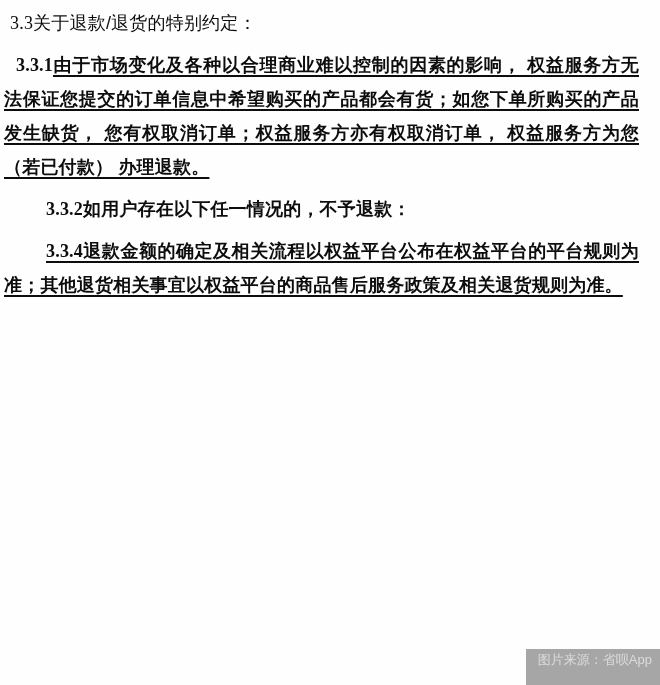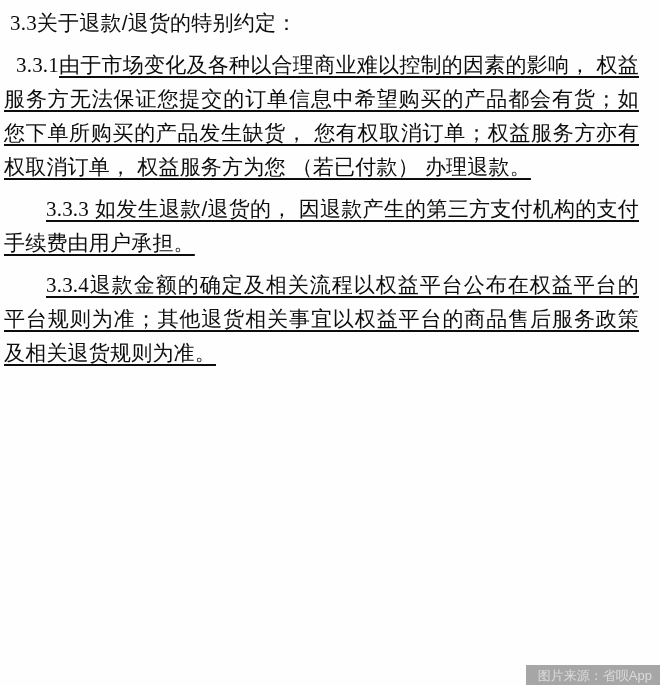--- a/index.html
+++ b/index.html
@@ -13,67 +13,67 @@
     position: relative;
     background: #fefefe;
     color: #0d0d0d;
     font-family: "Liberation Sans", sans-serif;
   }
   .doc {
     padding: 6px 5px 0 4px;
   }
   .doc p {
     margin: 8px 16px 0 0;
-    font-size: 21px;
+    font-size: 18px;
     line-height: 34px;
     text-align: justify;
     letter-spacing: 0.2px;
   }
   .doc p.heading {
     margin-top: 0;
     font-weight: 400;
     text-indent: 6px;
   }
-  .b { font-weight: 400; }
+  .b { font-weight: 700; }
   .indent-s { text-indent: 12px; }
   .indent-l { text-indent: 42px; }
   .u {
     text-decoration: underline;
     text-decoration-thickness: 2px;
     text-underline-offset: 4px;
     text-decoration-skip-ink: none;
   }
   .num {
     font-family: "Liberation Serif", serif;
   }
   .watermark {
     position: absolute;
     right: 0;
     bottom: 0;
-    height: 20px;
+    height: 36px;
     line-height: 22px;
     padding: 0 8px 0 12px;
     font-size: 13px;
     background: #a6a6a6;
     color: #dcdcdc;
     white-space: nowrap;
   }
 </style>
 </head>
 <body>
 
 <div class="doc">
 
   <p class="heading"><span class="num">3.3</span><span>关于退款/退货的特别约定：</span></p>
 
   <p class="b indent-s"><span class="num">3.3.1</span><span class="u">由于市场变化及各种以合理商业难以控制的因素的影响， 权益服务方无法保证您提交的订单信息中希望购买的产品都会有货；如您下单所购买的产品发生缺货， 您有权取消订单；权益服务方亦有权取消订单， 权益服务方为您 （若已付款） 办理退款。</span></p>
 
+  <p class="b indent-l"><span class="num">3.3.2</span><span>如用户存在以下任一情况的，不予退款：</span></p>
 
 
 
 
-  <p class="b indent-l"><span class="num u">3.3.3</span><span class="u"> 如发生退款/退货的， 因退款产生的第三方支付机构的支付手续费由用户承担。</span></p>
 
   <p class="b indent-l"><span class="num u">3.3.4</span><span class="u">退款金额的确定及相关流程以权益平台公布在权益平台的平台规则为准；其他退货相关事宜以权益平台的商品售后服务政策及相关退货规则为准。</span></p>
 
 </div>
 
 <div class="watermark">图片来源：省呗App</div>
 
 </body></html>

